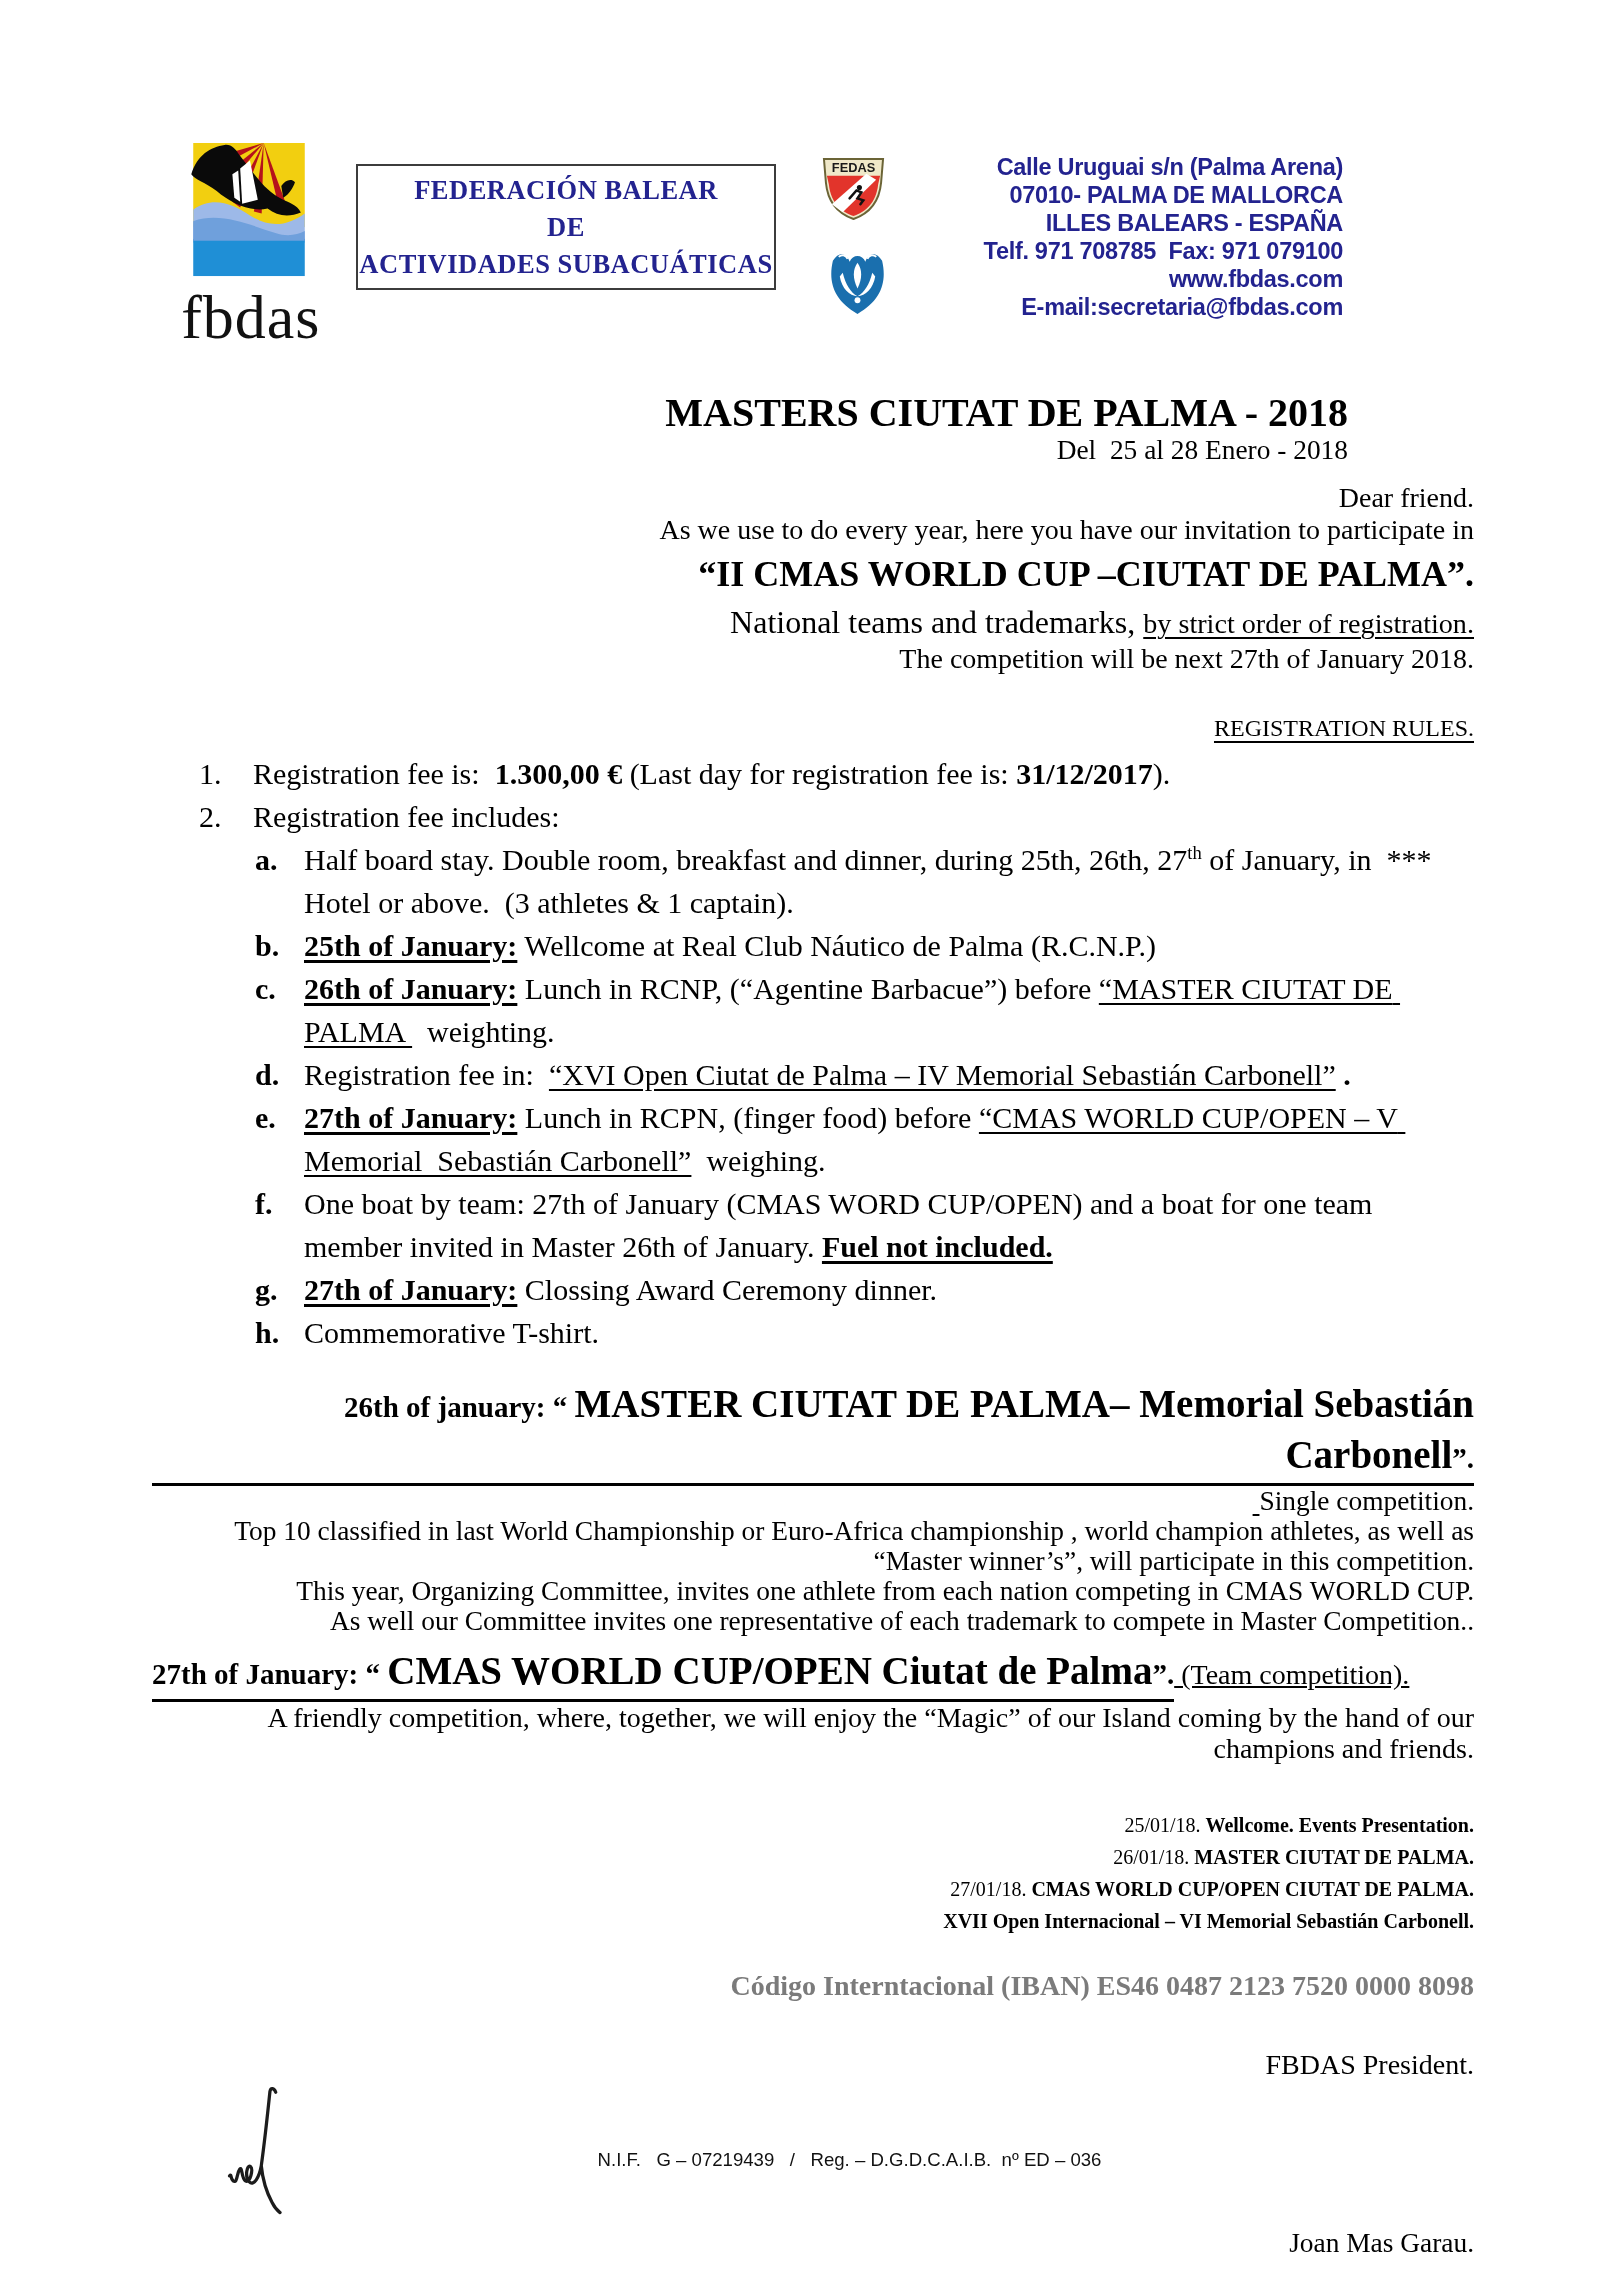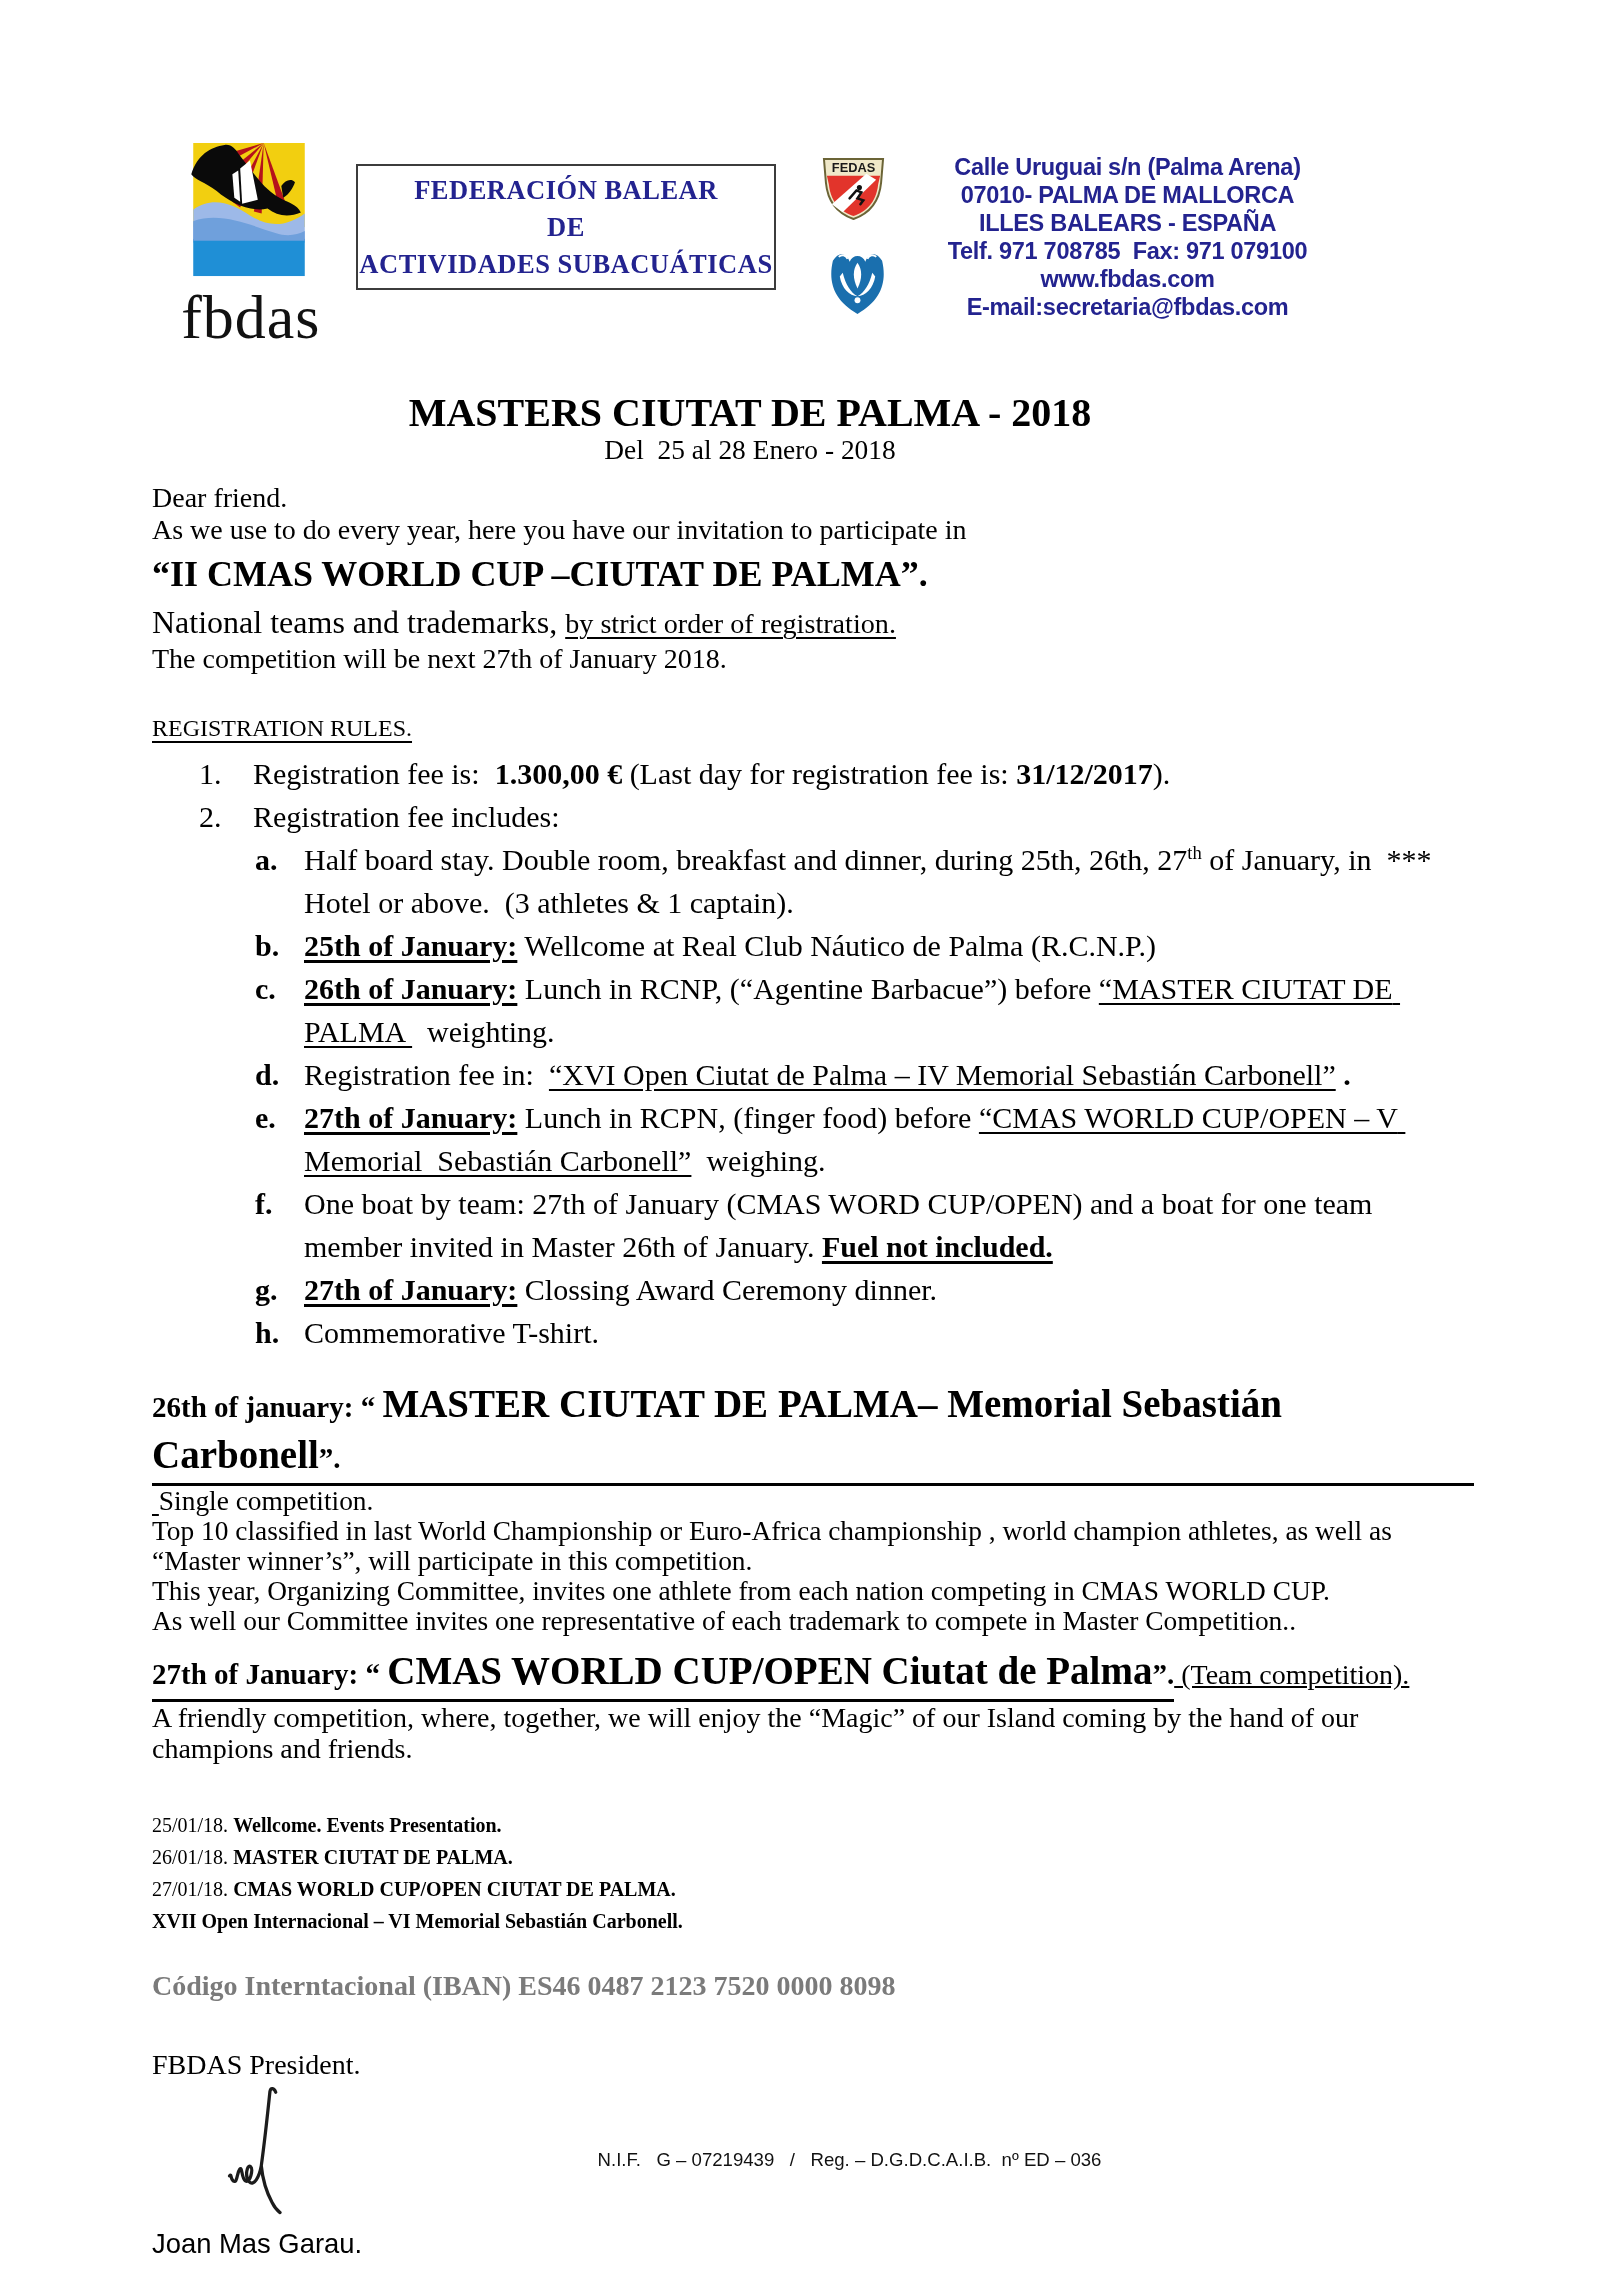--- a/index.html
+++ b/index.html
@@ -1,18 +1,18 @@
 <!DOCTYPE html>
 <html><head>
 <meta charset="utf-8">
 <style>
   html,body{margin:0;padding:0;background:#ffffff;}
   .page{position:relative;width:1621px;height:2293px;background:#fff;overflow:hidden;
         font-family:"Liberation Serif",serif;color:#000;}
-  .line{white-space:pre-wrap;}
+  .line{white-space:pre-wrap;text-align:right;}
   .bold{font-weight:bold;}
   .und{text-decoration:underline;text-decoration-thickness:2px;text-underline-offset:3.9px;}
   .bold.und{text-decoration-thickness:2.9px;}
   .sup{vertical-align:super;font-size:0.62em;line-height:0;}
   .big{font-size:39px;}
   .small{font-size:0.88em;}
 
   
   .hdr-logo{position:absolute;left:191px;top:143px;width:137px;}
   .hdr-logo .fbdas-text{font-size:62px;line-height:59px;margin-top:5.9px;margin-left:-9.8px;
@@ -42,21 +42,21 @@
   .li .marker{position:absolute;left:103px;font-weight:bold;}
   .li.num .marker{left:47px;font-weight:normal;}
   .sec-head{margin-top:25.5px;font-size:29px;line-height:47px;font-weight:bold;}
   .sec-main{border-bottom:3.9px solid #000;padding-bottom:1px;display:inline-block;}
   .sec-tail{font-weight:normal;font-size:28px;text-decoration:underline;}
   .sec-p{font-size:27.4px;line-height:30px;}
   .schedule{margin-top:45px;font-size:20px;line-height:32px;}
   .iban{margin-top:33px;font-size:28px;line-height:32px;font-weight:bold;color:#7b7b7b;}
   .president{margin-top:47px;font-size:28px;line-height:32px;}
   .signature{margin-top:3.9px;margin-left:51px;}
-  .signer{font-family:Liberation Sans, sans-serif;font-size:27.4px;line-height:31px;margin-top:2px;}
+  .signer{font-family:Liberation Serif, serif;font-size:27.4px;line-height:31px;margin-top:2px;}
   .footer{position:absolute;left:0;top:2149px;width:1621px;text-align:center;
           font-family:"Liberation Sans",sans-serif;font-size:18.6px;color:#111;margin-left:39px;}
 </style>
 </head>
 <body>
 
 <div class="page">
 
   <div class="hdr-logo">
     <svg width="116" height="135" viewBox="0 0 118 138">

